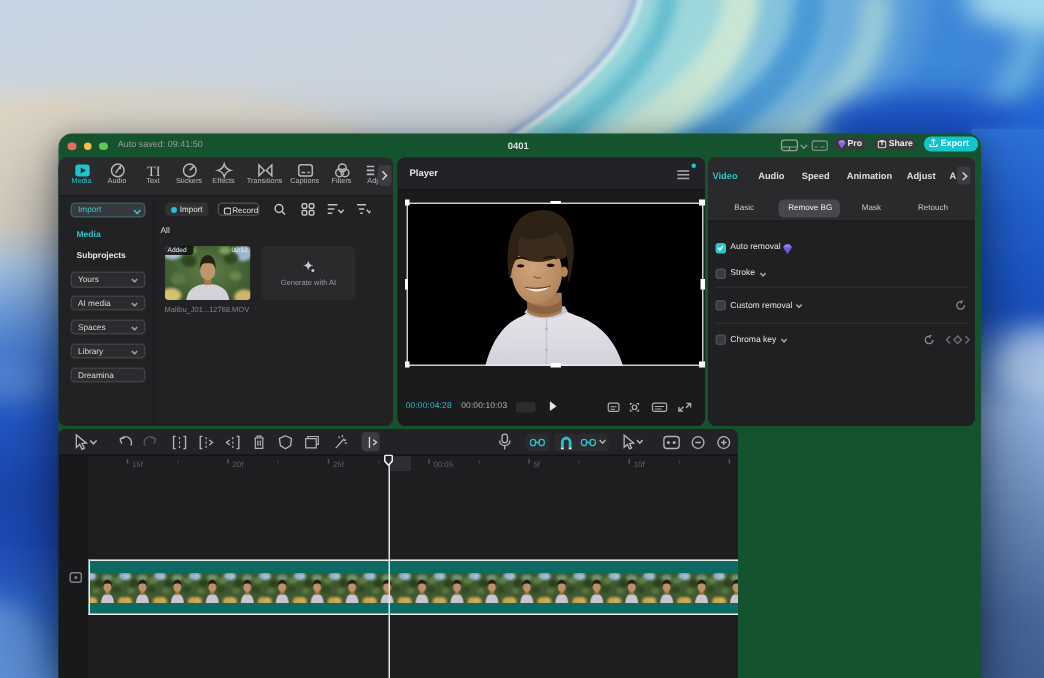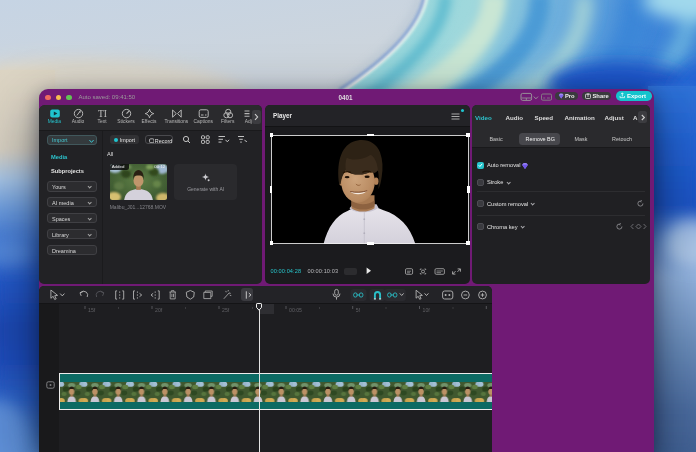--- a/index.html
+++ b/index.html
@@ -1,18 +1,18 @@
 <!DOCTYPE html>
 <html><head><meta charset="utf-8">
 <style>
 html,body{margin:0;padding:0;width:696px;height:452px;overflow:hidden;background:#2a5cb8;font-family:"Liberation Sans",sans-serif;}
 *{box-sizing:border-box}
 .abs{position:absolute}
 #wp{position:absolute;left:0;top:0}
-#win{position:absolute;left:38.5px;top:88.5px;width:615.5px;height:364px;background:#701a75;border-radius:9px 9px 0 0;box-shadow:0 22px 55px rgba(5,12,35,.55),0 5px 18px rgba(5,12,35,.4)}
+#win{position:absolute;left:38.5px;top:88.5px;width:615.5px;height:364px;background:#14532d;border-radius:9px 9px 0 0;box-shadow:0 22px 55px rgba(5,12,35,.55),0 5px 18px rgba(5,12,35,.4)}
 .panel{position:absolute;border-radius:5px;overflow:hidden}
 #pmedia{left:0;top:16px;width:223.5px;height:179.5px;background:#222225;border-radius:6px 5px 5px 5px}
 #pplayer{left:226px;top:16px;width:205px;height:179.5px;background:#1b1b1e}
 #pprops{left:433px;top:16px;width:178px;height:179.5px;background:#202023}
 #ptl{left:0;top:197px;width:453.5px;height:167px;background:#1e1e21;border-radius:5px 5px 0 0}
 .txt{position:absolute;white-space:nowrap}
 .sbp{left:8.5px;width:50px;height:10.4px;border-radius:3px;background:#2c2c2f;border:1px solid #404044}
 .sbp span{position:absolute;left:4px;top:2.2px;font-size:5.5px;color:#d9d9d9;white-space:nowrap}
 .sbp i{position:absolute;right:4.5px;top:3px;width:3.4px;height:3.4px;border:solid #a2a2a2;border-width:0 1px 1px 0;transform:rotate(45deg)}
 .cbo{position:absolute;left:5.3px;width:6.9px;height:6.9px;border-radius:2px;background:#3a3a3f;border:1px solid #4c4c52}

